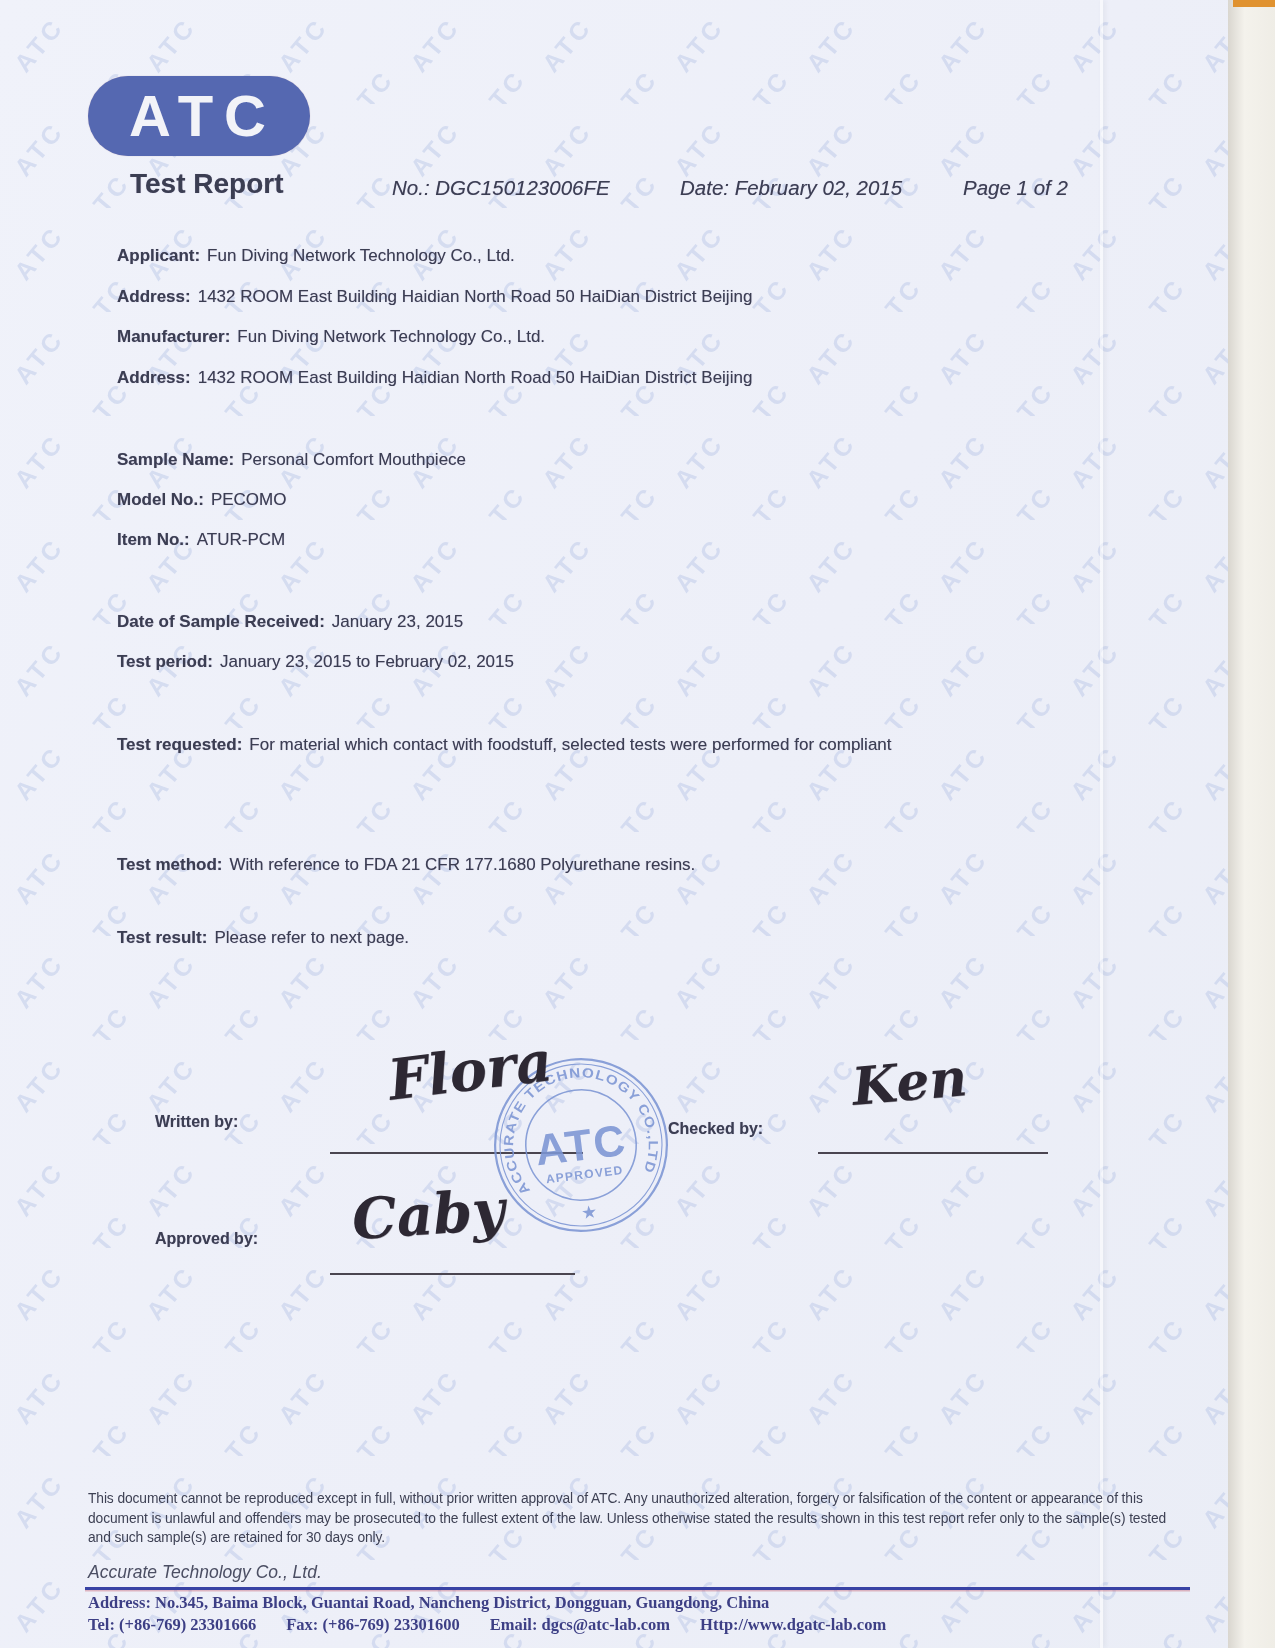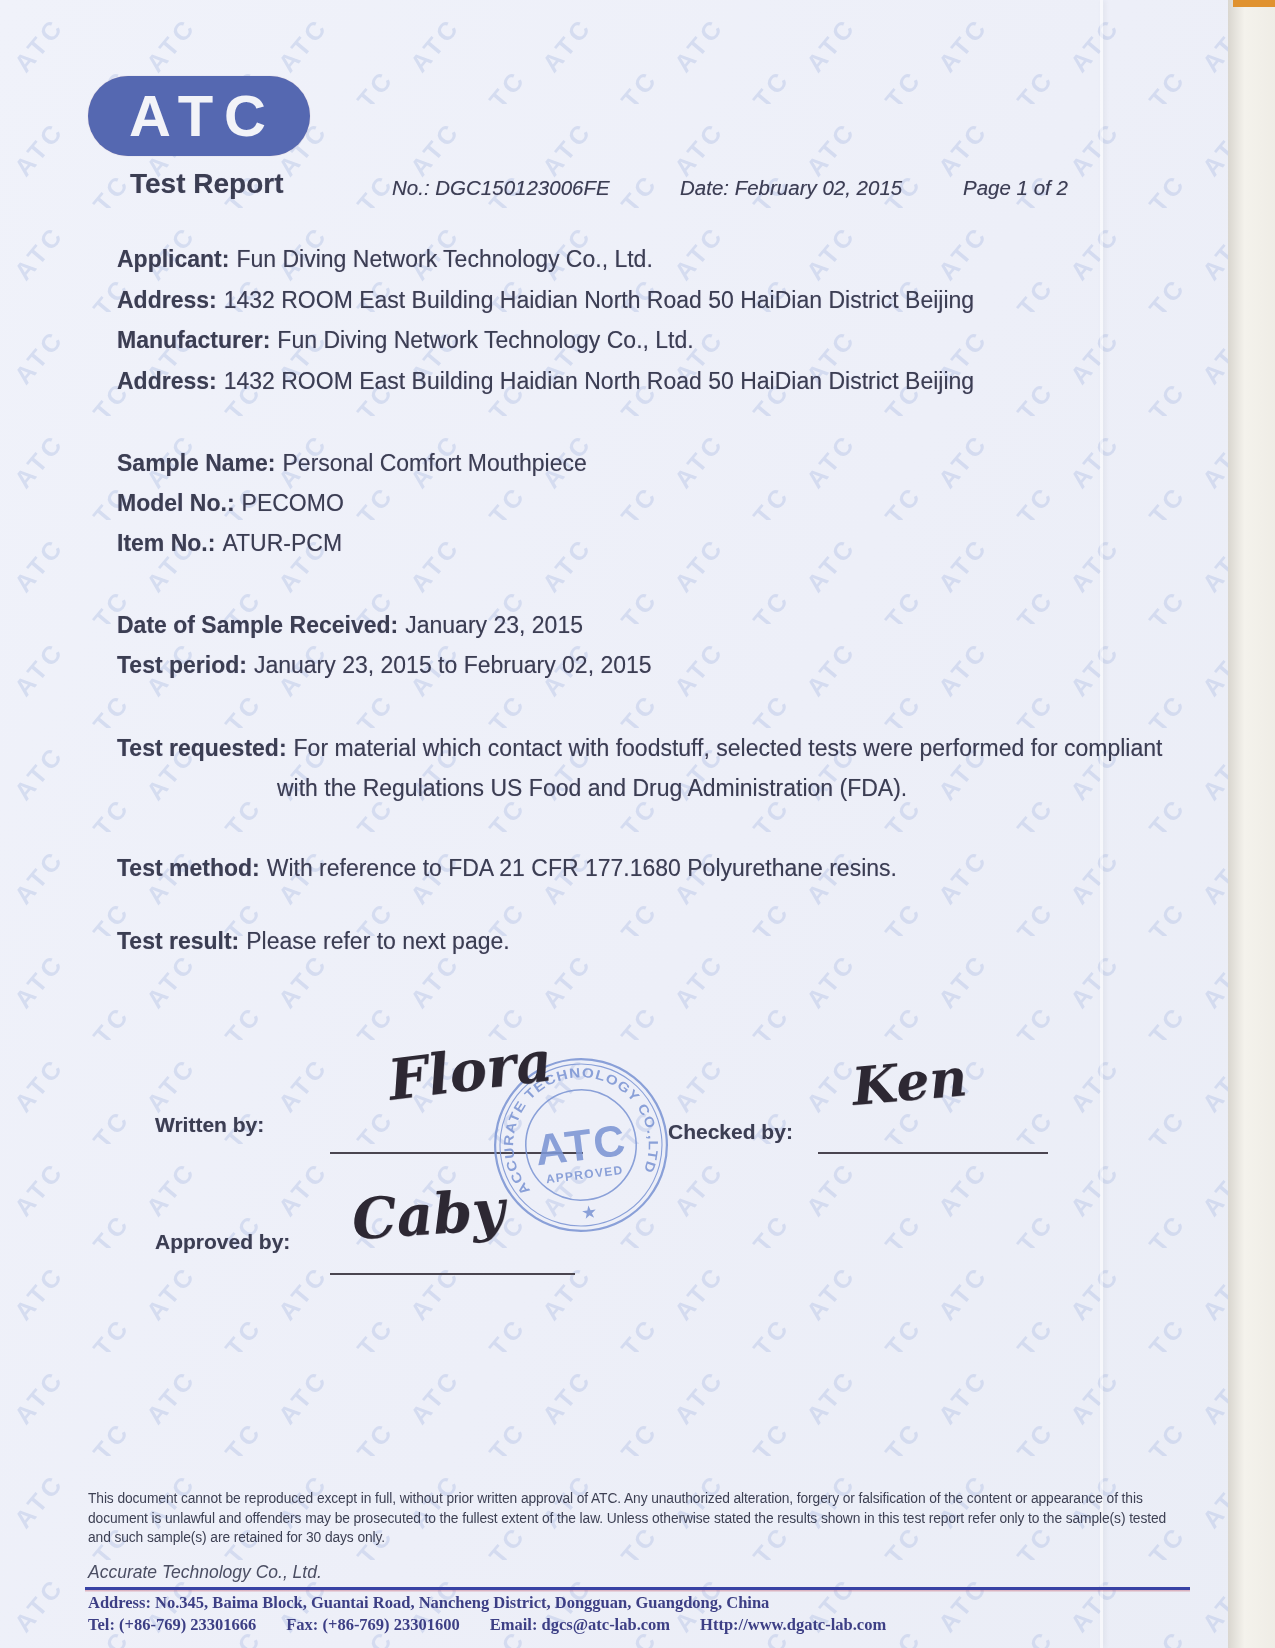--- a/index.html
+++ b/index.html
@@ -33,24 +33,24 @@
   }
   .logo span{
     color:#f2f3f8;font-size:58px;font-weight:bold;letter-spacing:11px;
     padding-left:8px;line-height:1;
   }
 
   .scan-text{color:var(--body_text,#3b3e52);text-shadow:0 0 .7px rgba(80,60,120,.45);text-align:center;}
   .title{left:130px;top:168px;font-size:28px;font-weight:bold;z-index:2;}
   .hitem{font-size:20.5px;z-index:2;font-style:italic;}
 
-  .row{font-size:23px;white-space:nowrap;z-index:2;}
+  .row{font-size:17px;white-space:nowrap;z-index:2;}
   .lbl{font-weight:bold;margin-right:7px;}
 
-  .sig-label{font-size:21px;font-weight:bold;z-index:2;}
+  .sig-label{font-size:16px;font-weight:bold;z-index:2;}
   .sigline{height:0;border-top:2px solid #4a4550;z-index:2;}
   .sig{
     font-family:"DejaVu Serif",serif;font-style:italic;font-weight:bold;
     color:var(--ink,#2d2833);z-index:5;line-height:1;
     text-shadow:.5px .5px 0 rgba(45,40,51,.35);
   }
   .sig-flora{left:388px;top:1042px;font-size:56px;transform:rotate(-7deg);}
   .sig-ken{left:852px;top:1056px;font-size:52px;transform:rotate(-5deg);}
   .sig-caby{left:352px;top:1186px;font-size:56px;transform:rotate(-4deg);}
 
@@ -133,23 +133,20 @@
   <div class="abs scan-text row" style="left:117px;top:612px;">
     <span class="lbl">Date of Sample Received:</span><span>January 23, 2015</span>
   </div>
   <div class="abs scan-text row" style="left:117px;top:652px;">
     <span class="lbl">Test period:</span><span>January 23, 2015 to February 02, 2015</span>
   </div>
 
   <div class="abs scan-text row" style="left:117px;top:735px;">
     <span class="lbl">Test requested:</span><span>For material which contact with foodstuff, selected tests were performed for compliant</span>
   </div>
-  <div class="abs scan-text row" style="left:277px;top:775px;">
-    <span>with the Regulations US Food and Drug Administration (FDA).</span>
-  </div>
 
   <div class="abs scan-text row" style="left:117px;top:855px;">
     <span class="lbl">Test method:</span><span>With reference to FDA 21 CFR 177.1680 Polyurethane resins.</span>
   </div>
   <div class="abs scan-text row" style="left:117px;top:928px;">
     <span class="lbl">Test result:</span><span>Please refer to next page.</span>
   </div>
 
   <div class="abs scan-text sig-label" style="left:155px;top:1113px;">Written by:</div>
   <div class="abs sigline" style="left:330px;top:1152px;width:253px;"></div>

